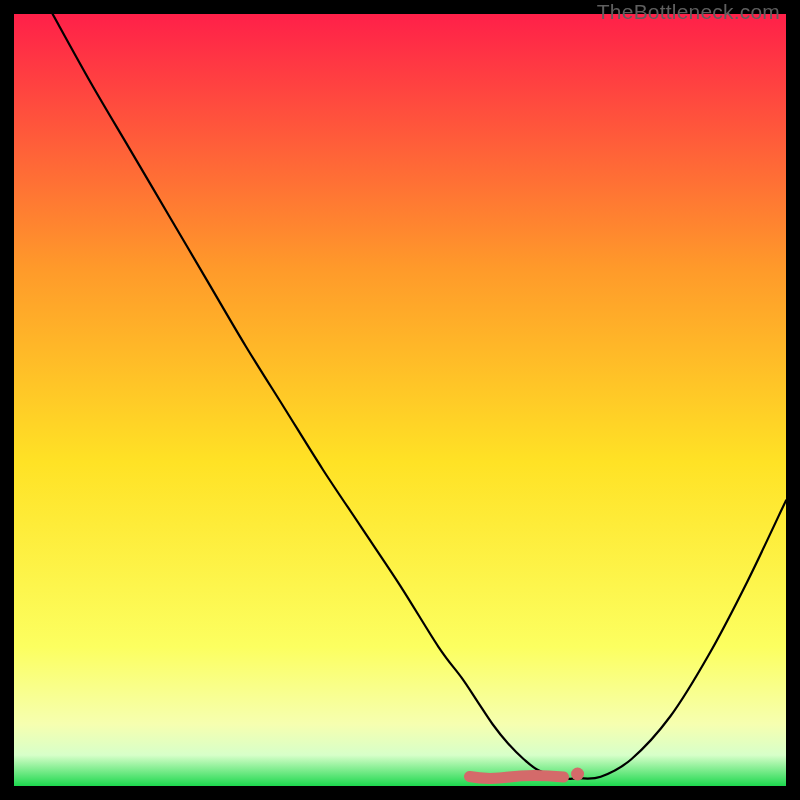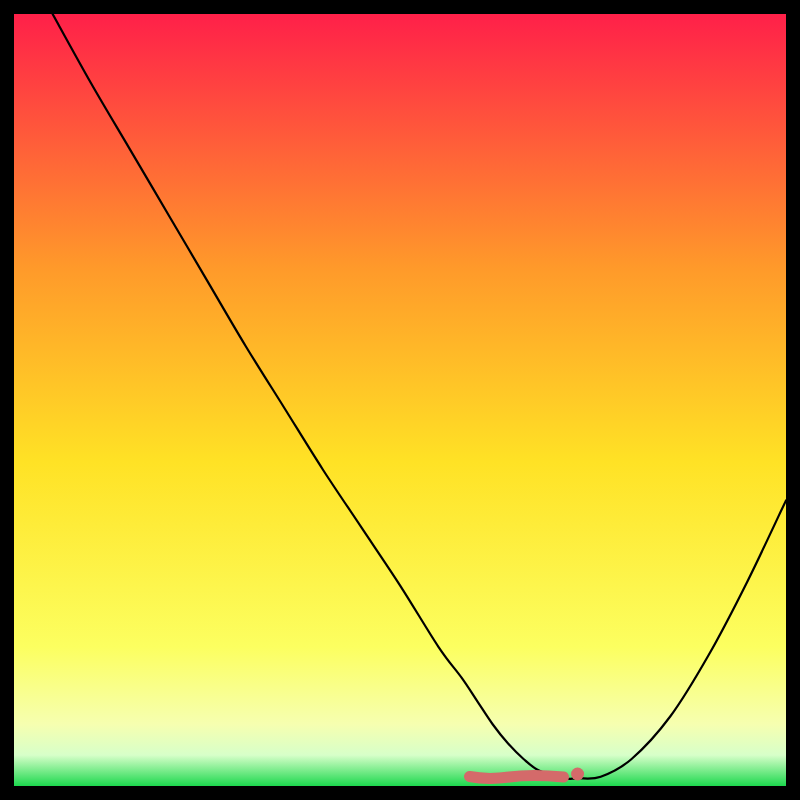--- a/index.html
+++ b/index.html
@@ -54,13 +54,14 @@
           <stop id="g6" offset="100%" stop-color="#1dd84e"></stop>
         </linearGradient>
       </defs>
       <rect x="0" y="0" width="772" height="772" fill="url(#bg-grad)"></rect>
       <path id="curve-path" fill="none" stroke="#000" stroke-width="2.2" stroke-linejoin="round" stroke-linecap="round" d="M 38.6 0 C 45.03333333333333 11.580000000000004, 64.33333333333334 46.96333333333335, 77.2 69.48000000000002 C 90.06666666666666 91.99666666666668, 102.93333333333334 113.22666666666669, 115.8 135.10000000000002 C 128.66666666666666 156.97333333333336, 141.53333333333333 178.8466666666667, 154.4 200.72000000000003 C 167.26666666666668 222.59333333333336, 180.13333333333333 244.46666666666664, 193 266.34 C 205.86666666666667 288.2133333333333, 218.73333333333332 310.73, 231.6 331.96000000000004 C 244.46666666666667 353.19000000000005, 257.3333333333333 373.1333333333334, 270.2 393.72 C 283.06666666666666 414.3066666666667, 295.93333333333334 435.5366666666667, 308.8 455.48 C 321.6666666666667 475.42333333333335, 334.53333333333336 494.08, 347.40000000000003 513.38 C 360.2666666666667 532.68, 373.1333333333333 551.3366666666666, 386 571.28 C 398.8666666666667 591.2233333333334, 414.3066666666667 617.5999999999999, 424.6 633.04 C 434.8933333333334 648.48, 441.32666666666665 654.9133333333333, 447.76 663.92 C 454.1933333333333 672.9266666666666, 458.05333333333334 679.36, 463.2 687.08 C 468.34666666666664 694.8000000000001, 473.49333333333334 703.1633333333334, 478.64 710.24 C 483.78666666666663 717.3166666666666, 488.9333333333333 723.75, 494.08 729.54 C 499.2266666666667 735.3299999999999, 504.37333333333333 740.4766666666667, 509.52000000000004 744.98 C 514.6666666666667 749.4833333333333, 518.5266666666668 753.3433333333332, 524.96 756.56 C 531.3933333333333 759.7766666666666, 541.6866666666667 762.9933333333333, 548.12 764.28 C 554.5533333333333 765.5666666666666, 557.1266666666666 764.5373333333333, 563.56 764.28 C 569.9933333333333 764.0226666666666, 577.7133333333334 765.9526666666667, 586.72 762.736 C 595.7266666666667 759.5193333333333, 606.02 755.0160000000001, 617.6 744.98 C 629.1800000000001 734.944, 643.3333333333333 719.89, 656.1999999999999 702.52 C 669.0666666666666 685.15, 681.9333333333334 663.2766666666666, 694.8000000000001 640.76 C 707.6666666666667 618.2433333333333, 720.5333333333333 593.1533333333333, 733.4 567.42 C 746.2666666666667 541.6866666666666, 765.5666666666666 499.87, 772 486.36"></path>
       <path id="flat-path" fill="none" stroke="#d46a6a" stroke-width="11" stroke-linecap="round" d="M 455.47999999999996 762.5 Q 473.47999999999996 766 495.47999999999996 763 T 549.56 763"></path>
       <circle id="flat-dot" r="6.5" fill="#d46a6a" cx="563.56" cy="760"></circle>
     </svg>
   </div>
 
+  <div class="watermark">TheBottleneck.com</div>
 </div>
 
 </body></html>

